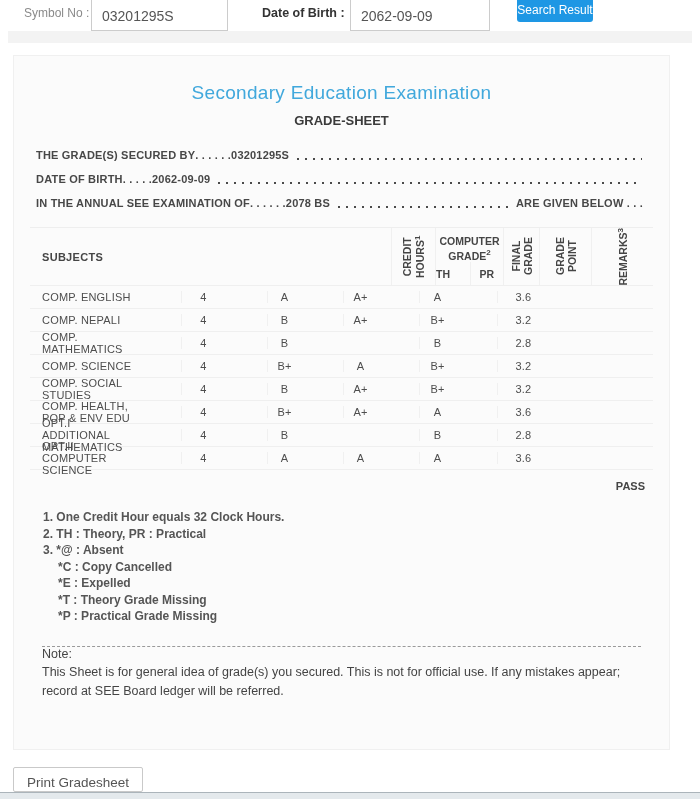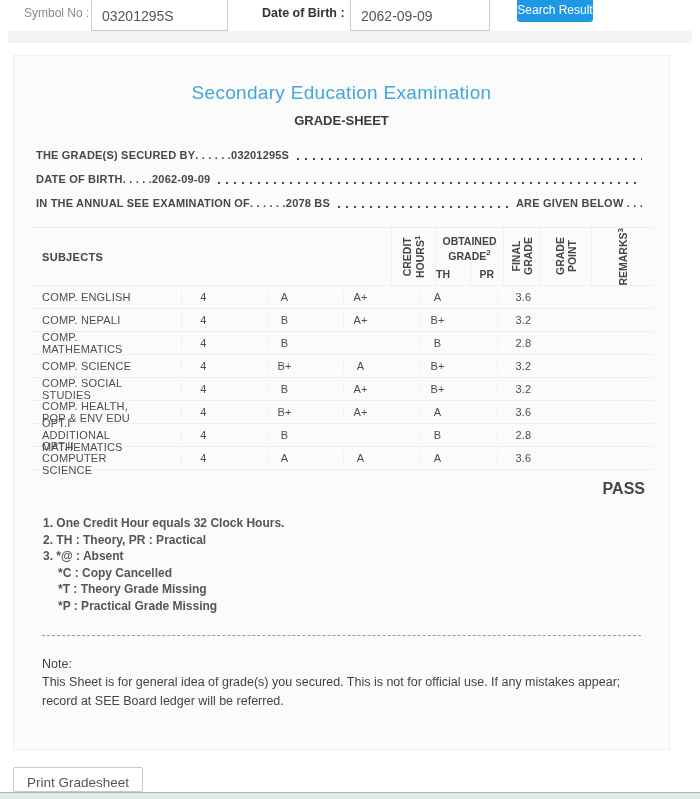--- a/index.html
+++ b/index.html
@@ -69,28 +69,28 @@
   .vh.w42 { width: 42px; }
   .vh.rem { white-space: nowrap; }
   sup { font-size: 8px; }
   .obt-group { width: 68px; display: flex; flex-direction: column; }
   .obt-label { height: 34px; display: flex; align-items: flex-end; justify-content: center; text-align: center; font-size: 10.5px; font-weight: bold; color: #454545; line-height: 1.2; padding-bottom: 0; }
   .obt-sub { flex: 1; display: flex; align-items: center; font-size: 10.5px; font-weight: bold; color: #454545; }
   .obt-sub .sub-th { width: 34px; }
   .obt-sub .sub-pr { width: 34px; text-align: center; border-left: 1px solid #f0f0f0; height: 100%; display: flex; align-items: center; justify-content: center; }
 
   .gpa-line { text-align: right; margin-top: 15px; padding-right: 8px; font-size: 11.5px; font-weight: bold; color: #454545; }
-  .pass-line { text-align: right; margin-top: 10px; padding-right: 8px; font-size: 16px; font-weight: bold; color: #454545; }
+  .pass-line { text-align: right; margin-top: 10px; padding-right: 8px; font-size: 11px; font-weight: bold; color: #454545; }
 
   .footnotes { margin: 17px 0 0 13px; font-size: 12px; font-weight: bold; color: #555; }
   .footnotes div { line-height: 16.5px; }
   .fn-indent { padding-left: 15px; }
 
   .dash-sep { border: none; border-top: 1px dashed #9a9a9a; margin: 21px 12px 0 12px; }
-  .note-label { margin: 21px 12px 0 12px; font-size: 12.5px; color: #444; }
+  .note-label { margin: 0 12px 0 12px; font-size: 12.5px; color: #444; }
   .note-text { margin: 2px 14px 0 12px; font-size: 12.5px; color: #444; line-height: 19px; }
 
   
   .print-btn {
     margin: 17px 0 0 13px; display: inline-block; background: #fff;
     border: 1px solid #c9c9c9; border-radius: 2px; color: #555;
     font-size: 13.5px; padding: 7px 13px 1px 13px; cursor: pointer;
     font-family: "Liberation Sans", sans-serif;
   }
   .footer-strip {
@@ -141,21 +141,21 @@
     </div>
 
     <div class="gtable">
       <div class="g-head">
         <div class="c-subj">SUBJECTS</div>
         <div class="hcell c-credit">
           <div class="vh w46"><span>CREDIT HOURS</span><sup>1</sup></div>
         </div>
         <div class="obt-group">
           <div class="obt-label">
-              <span><span>OBTAINED GRADE</span><sup>2</sup></span>
+              <span><span>COMPUTER GRADE</span><sup>2</sup></span>
             </div>
           <div class="obt-sub">
             <div class="sub-th">TH</div>
             <div class="sub-pr">PR</div>
           </div>
         </div>
         <div class="hcell c-final">
           <div class="vh w42">FINAL GRADE</div>
         </div>
         <div class="hcell c-point">
@@ -240,20 +240,21 @@
       </div>
     </div>
 
     <div class="pass-line">PASS</div>
 
     <div class="footnotes">
       <div>1. One Credit Hour equals 32 Clock Hours.</div>
       <div>2. TH : Theory, PR : Practical</div>
       <div>3. *@ : Absent</div>
       <div class="fn-indent">*C : Copy Cancelled</div>
+      <div class="fn-indent">*E : Expelled</div>
       <div class="fn-indent">*T : Theory Grade Missing</div>
       <div class="fn-indent">*P : Practical Grade Missing</div>
     </div>
 
     <hr class="dash-sep">
     <div class="note-label">Note:</div>
     <div class="note-text">This Sheet is for general idea of grade(s) you secured. This is not for official use. If any mistakes appear; record at SEE Board ledger will be referred.</div>
   </div>
 
   <button class="print-btn">Print Gradesheet</button>

